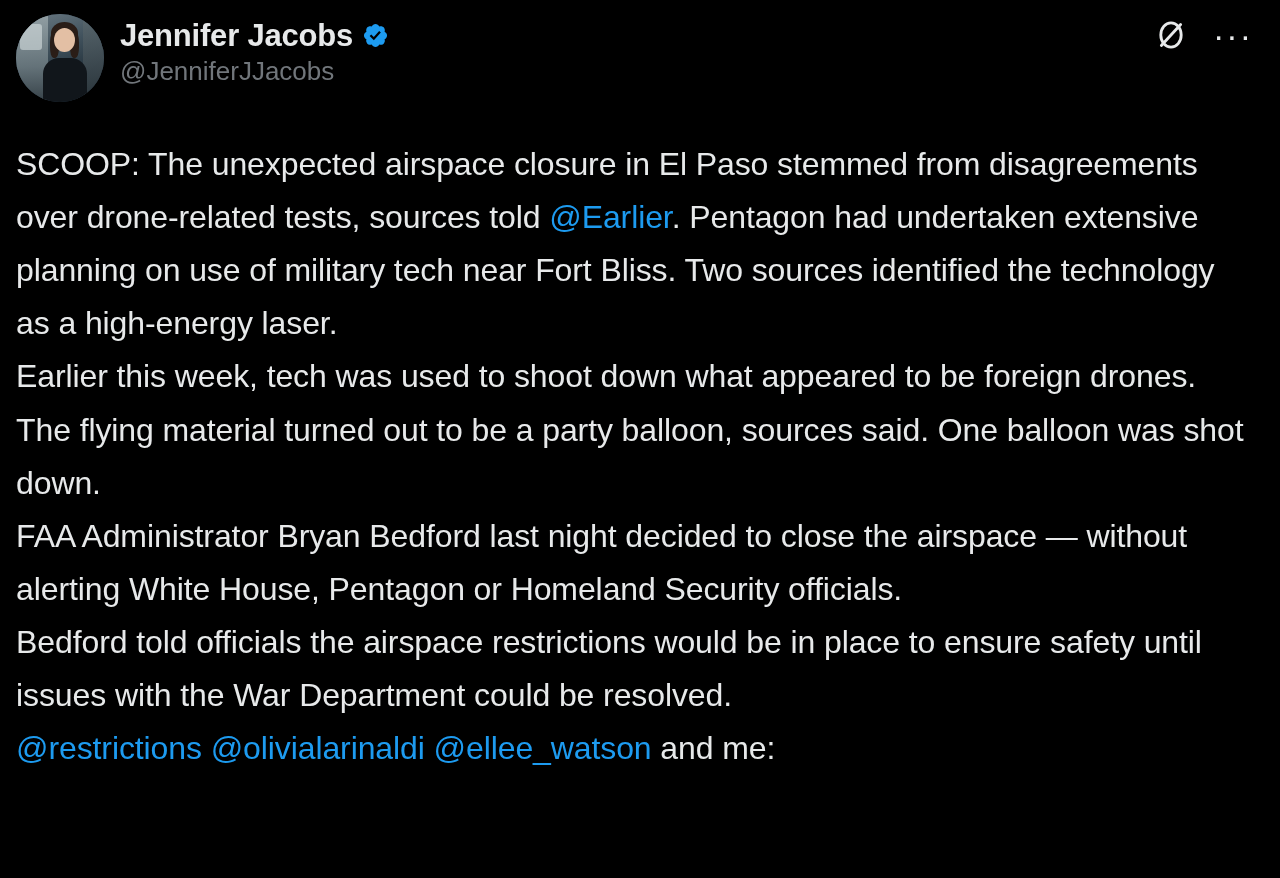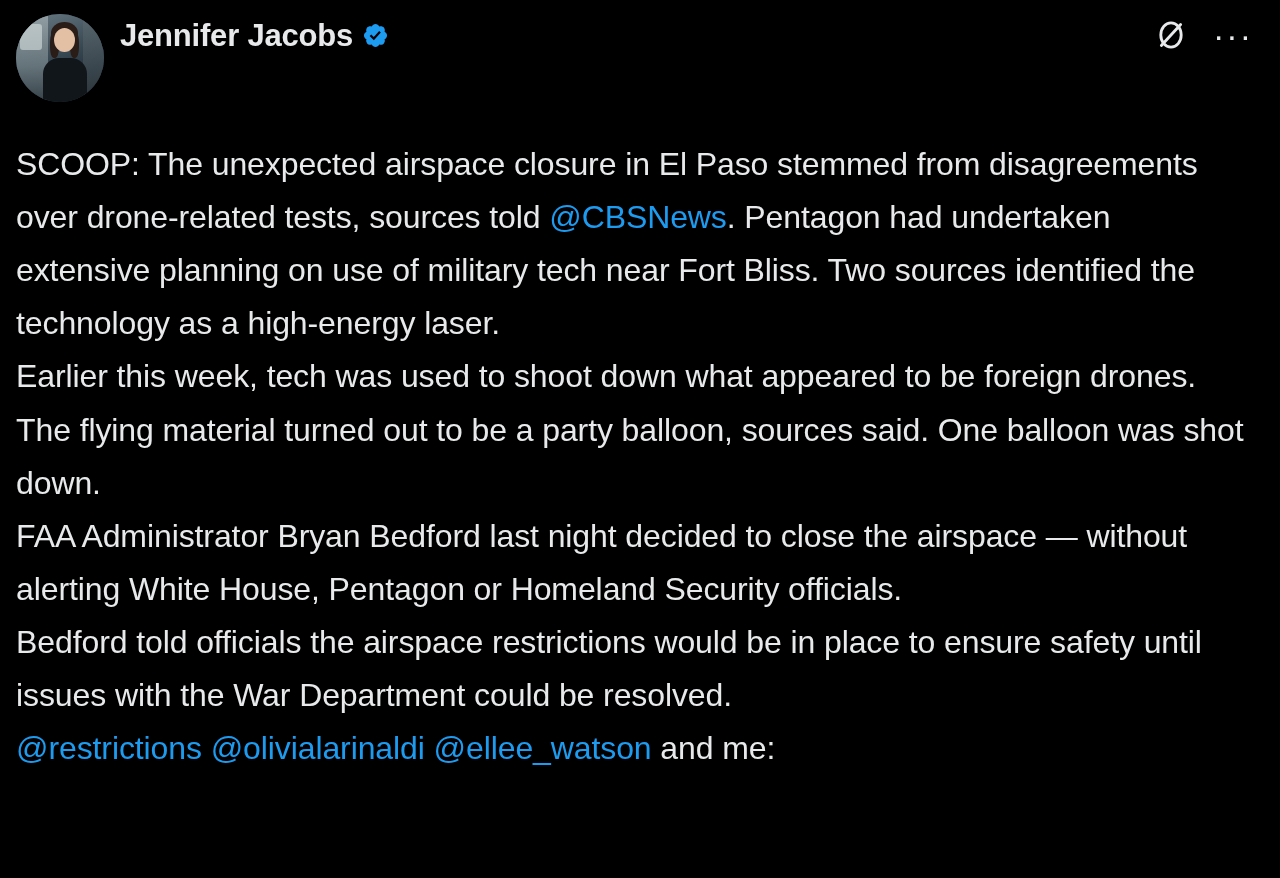--- a/index.html
+++ b/index.html
@@ -193,35 +193,36 @@
       <div class="av-body"></div>
     </div>
 
     <div class="names">
       <div class="display-row">
         <span class="display-name">Jennifer Jacobs</span>
         <svg class="verified" viewBox="0 0 22 22" aria-hidden="true">
           <path fill="#1d9bf0" d="M20.396 11c-.018-.646-.215-1.275-.57-1.816-.354-.54-.852-.972-1.438-1.246.223-.607.27-1.264.14-1.897-.131-.634-.437-1.218-.882-1.687-.47-.445-1.053-.75-1.687-.882-.633-.13-1.29-.083-1.897.14-.273-.587-.704-1.086-1.245-1.44S11.647 1.62 11 1.604c-.646.017-1.273.213-1.813.568s-.969.854-1.24 1.44c-.608-.223-1.267-.272-1.902-.14-.635.13-1.22.436-1.69.882-.445.47-.749 1.055-.878 1.688-.13.633-.08 1.29.144 1.896-.587.274-1.087.705-1.443 1.245-.356.54-.555 1.17-.574 1.817.02.647.218 1.276.574 1.817.356.54.856.972 1.443 1.245-.224.606-.274 1.263-.144 1.896.13.634.433 1.218.877 1.688.47.443 1.054.747 1.687.878.633.132 1.29.084 1.897-.136.274.586.705 1.084 1.246 1.439.54.354 1.17.551 1.816.569.647-.016 1.276-.212 1.817-.567s.972-.854 1.245-1.44c.604.239 1.266.296 1.903.164.636-.132 1.22-.447 1.68-.907.46-.46.776-1.044.908-1.681s.075-1.299-.165-1.903c.586-.274 1.084-.705 1.439-1.246.354-.54.551-1.17.569-1.816zM9.662 14.85l-3.429-3.428 1.293-1.302 2.072 2.072 4.4-4.794 1.347 1.246z"></path>
         </svg>
       </div>
+      <div class="handle">@JenniferJJacobs</div>
     </div>
 
   </div>
 
   <div class="header-actions">
     <div class="icon-btn">
       <svg width="34" height="34" viewBox="0 0 24 24" aria-hidden="true">
         <ellipse cx="12" cy="12" rx="7.2" ry="8.6" fill="none" stroke="#e7e9ea" stroke-width="2"></ellipse>
         <line x1="5.2" y1="19.4" x2="18.8" y2="4.6" stroke="#e7e9ea" stroke-width="2" stroke-linecap="round"></line>
       </svg>
     </div>
     <div class="icon-btn">
       <span class="dots">···</span>
     </div>
   </div>
 
-  <div class="body-text"><span>SCOOP: The unexpected airspace closure in El Paso stemmed from disagreements over drone-related tests, sources told <span class="mention">@CBSNews</span>. Pentagon had undertaken extensive planning on use of military tech near Fort Bliss. Two sources identified the technology as a high-energy laser.</span>
+  <div class="body-text"><span>SCOOP: The unexpected airspace closure in El Paso stemmed from disagreements over drone-related tests, sources told <span class="mention">@Earlier</span>. Pentagon had undertaken extensive planning on use of military tech near Fort Bliss. Two sources identified the technology as a high-energy laser.</span>
 <span>Earlier this week, tech was used to shoot down what appeared to be foreign drones. The flying material turned out to be a party balloon, sources said. One balloon was shot down.</span>
 <span>FAA Administrator Bryan Bedford last night decided to close the airspace — without alerting White House, Pentagon or Homeland Security officials.</span>
 <span>Bedford told officials the airspace restrictions would be in place to ensure safety until issues with the War Department could be resolved.</span>
 <span><span class="mention">@restrictions</span> <span class="mention">@olivialarinaldi</span> <span class="mention">@ellee_watson</span> and me:</span></div>
 
 </div>
 
 </body></html>

